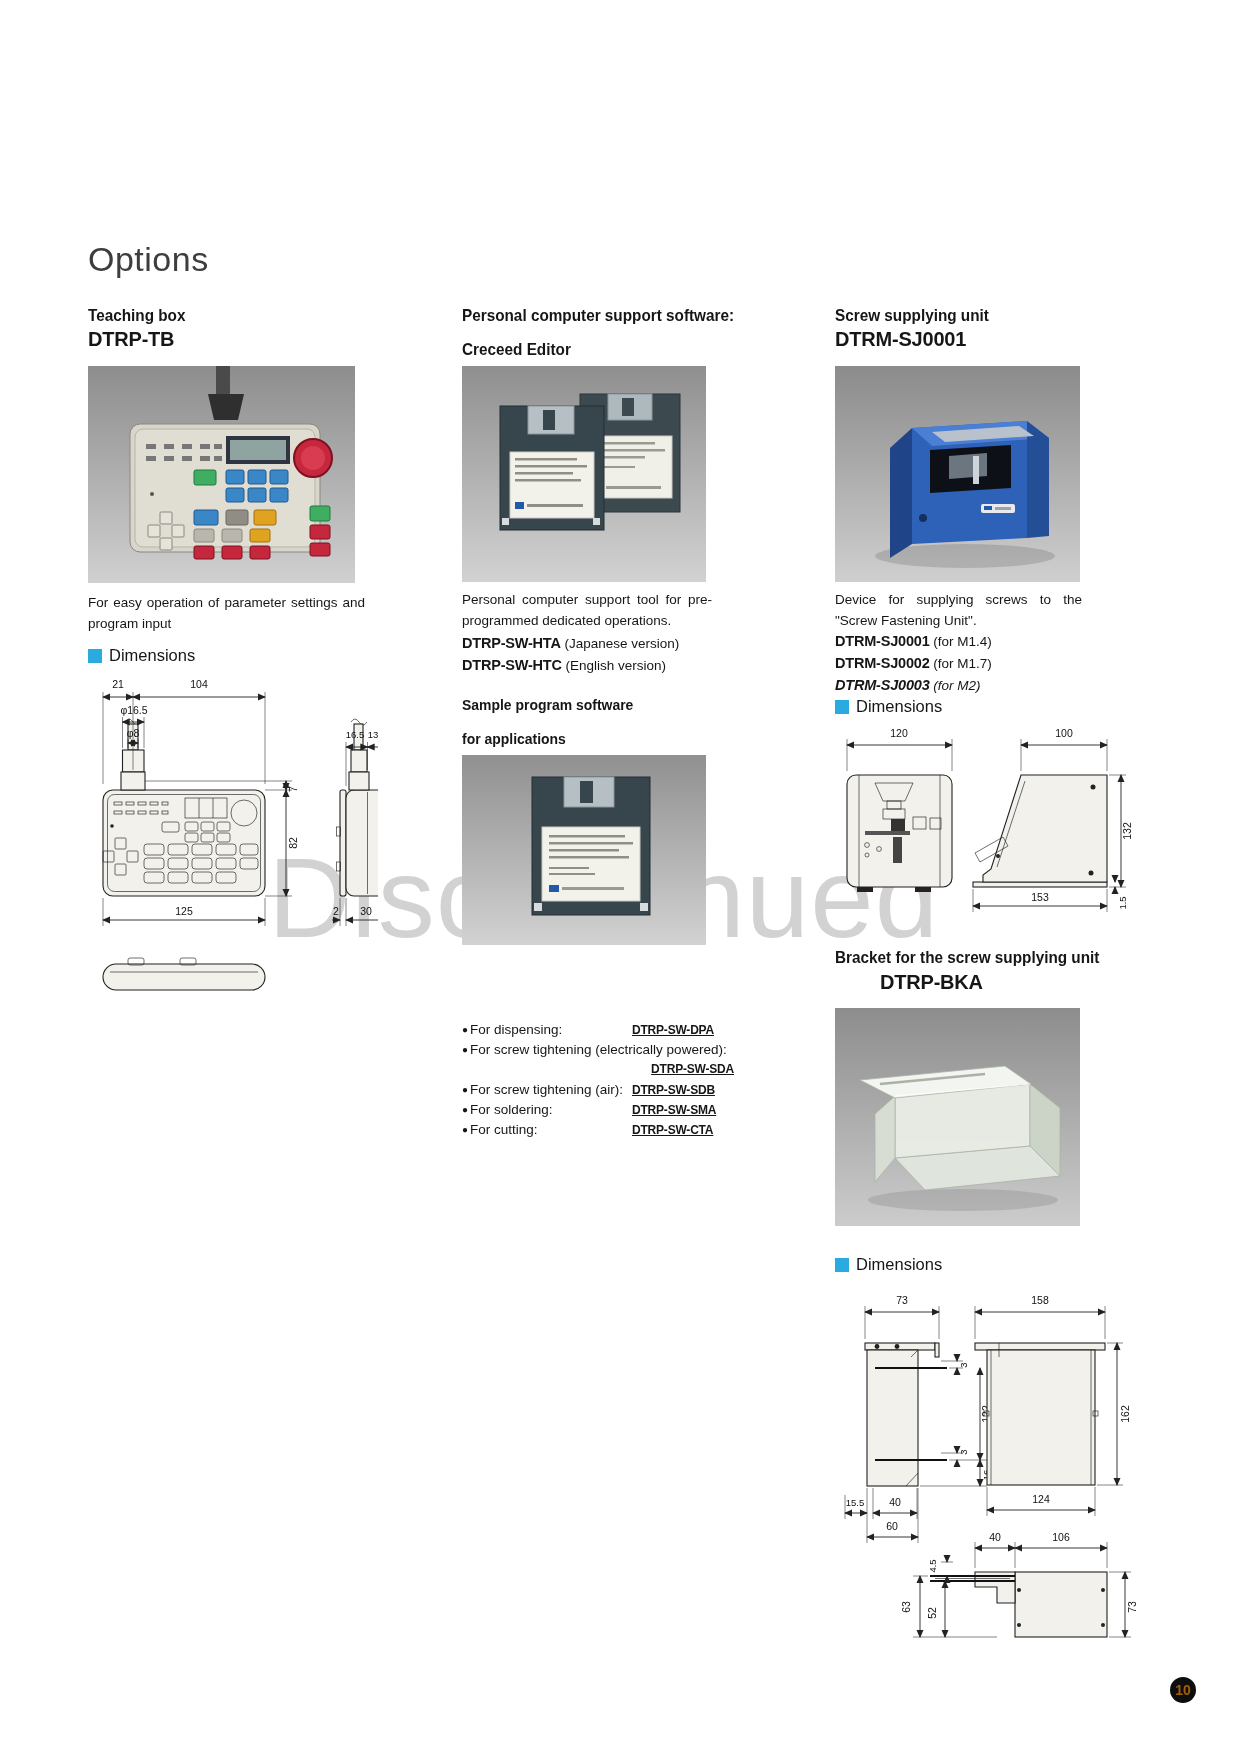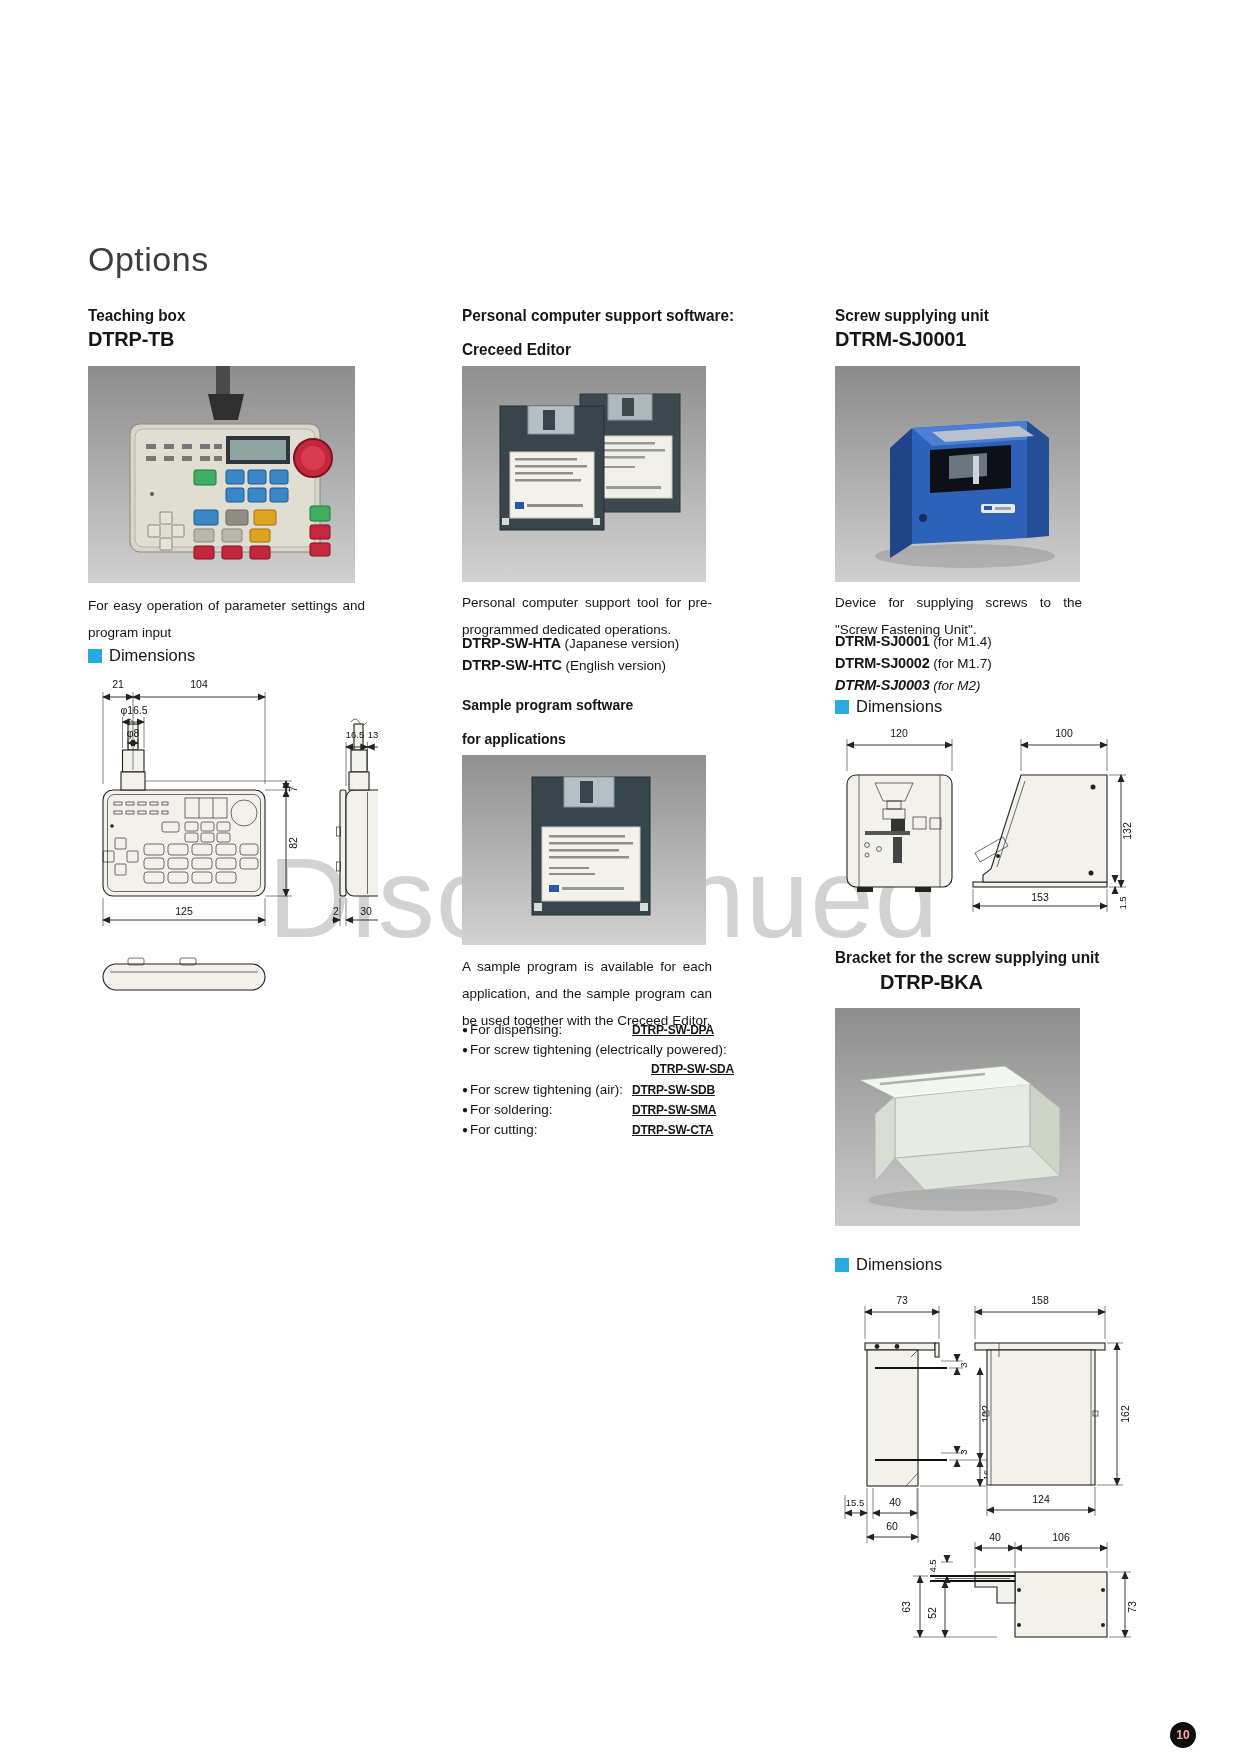--- a/index.html
+++ b/index.html
@@ -2,36 +2,36 @@
 <html><head>
 <meta charset="utf-8">
 <style>
   html,body{margin:0;padding:0;background:#ffffff;}
   body{width:1240px;height:1754px;position:relative;font-family:"Liberation Sans",sans-serif;color:#111;overflow:hidden;}
   .abs{position:absolute;}
   .page-title{font-size:34px;color:#3d3d3d;letter-spacing:.5px;}
   .sec-title{font-size:17px;font-weight:bold;transform:scaleX(.9);transform-origin:left;white-space:nowrap;color:#161616;}
   .sec-title.small{font-size:15.5px;}
   .sec-model{font-size:20px;font-weight:bold;color:#161616;letter-spacing:-.2px;white-space:nowrap;}
-  .caption{font-size:13.5px;line-height:27px;text-align:justify;color:#161616;}
+  .caption{font-size:13.5px;line-height:21px;text-align:justify;color:#161616;}
   .modelline{font-size:13.5px;line-height:24px;white-space:nowrap;color:#161616;}
   .modelline b{font-size:14.5px;letter-spacing:-.2px;}
   .dimhead{display:flex;align-items:center;gap:7px;font-size:16.5px;color:#161616;}
   .dimhead .sq{width:14px;height:14px;background:#29abe2;}
   .photo{position:absolute;display:block;}
   .list{font-size:13.5px;color:#161616;width:285px;}
   .item{position:relative;height:20px;line-height:20px;white-space:nowrap;}
   .item .model{position:absolute;left:170px;top:0;font-weight:bold;font-size:12px;letter-spacing:-.2px;text-decoration:underline;}
   .item.lbl-only{height:19px;}
   .item.model-only{height:21px;text-align:right;width:272px;}
   .item.model-only .model{position:static;}
   .bullet{font-size:10px;vertical-align:1px;margin-right:2px;}
   .watermark{position:absolute;left:268px;top:832px;font-size:114px;color:#d2d2d2;letter-spacing:1px;z-index:0;white-space:nowrap;}
   .content{position:absolute;inset:0;z-index:1;}
-  .pagebadge{position:absolute;left:1170px;top:1677px;width:26px;height:26px;border-radius:50%;background:#0e0e0e;color:#fca5a5;font-size:12px;font-weight:bold;display:flex;align-items:center;justify-content:center;margin-top:45px;}
+  .pagebadge{position:absolute;left:1170px;top:1677px;width:26px;height:26px;border-radius:50%;background:#0e0e0e;color:#a16207;font-size:14px;font-weight:bold;display:flex;align-items:center;justify-content:center;}
   svg text{font-family:"Liberation Sans",sans-serif;font-size:10.5px;fill:#111;}
   svg text.rot{font-size:10.5px;}
   svg .dim{stroke:#222;stroke-width:.9;fill:none;}
   svg .ext{stroke:#222;stroke-width:.55;fill:none;}
   svg .out{stroke:#222;stroke-width:1.1;fill:#f2f1ec;}
   svg .in{stroke:#222;stroke-width:.65;fill:none;}
   svg .thick{stroke:#111;stroke-width:2.2;fill:none;}
 </style>
 </head>
 <body>
@@ -302,21 +302,20 @@
           <rect x="87" y="112" width="40" height="2"></rect>
           <rect x="87" y="118" width="46" height="2"></rect>
         </g>
       <rect x="87" y="130" width="10" height="7" fill="#2458a8"></rect>
         <rect x="100" y="132" width="62" height="3" fill="#9a9a94"></rect>
       <rect x="72" y="148" width="8" height="8" fill="#d6dcdd"></rect>
         <rect x="178" y="148" width="8" height="8" fill="#d6dcdd"></rect>
     </g>
   </svg>
 
-  <div class="abs caption" style="left:462px;top:953px;width:250px;">A sample program is available for each application, and the sample program can be used together with the Creceed Editor.</div>
 
   <div class="abs list" style="left:462px;top:1020px;">
     <div class="item"><span class="bullet">●</span><span>For dispensing:</span><span class="model">DTRP-SW-DPA</span></div>
     <div class="item lbl-only"><span class="bullet">●</span><span>For screw tightening (electrically powered):</span></div>
     <div class="item model-only"><span class="model">DTRP-SW-SDA</span></div>
     <div class="item"><span class="bullet">●</span><span>For screw tightening (air):</span><span class="model">DTRP-SW-SDB</span></div>
     <div class="item"><span class="bullet">●</span><span>For soldering:</span><span class="model">DTRP-SW-SMA</span></div>
     <div class="item"><span class="bullet">●</span><span>For cutting:</span><span class="model">DTRP-SW-CTA</span></div>
   </div>
 

